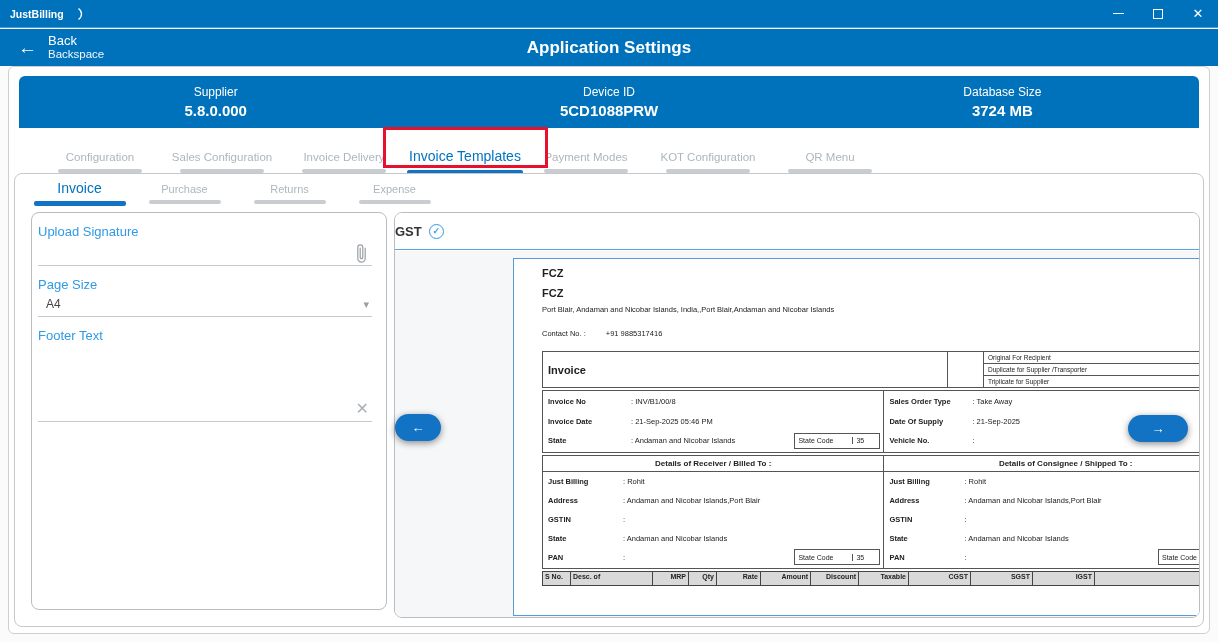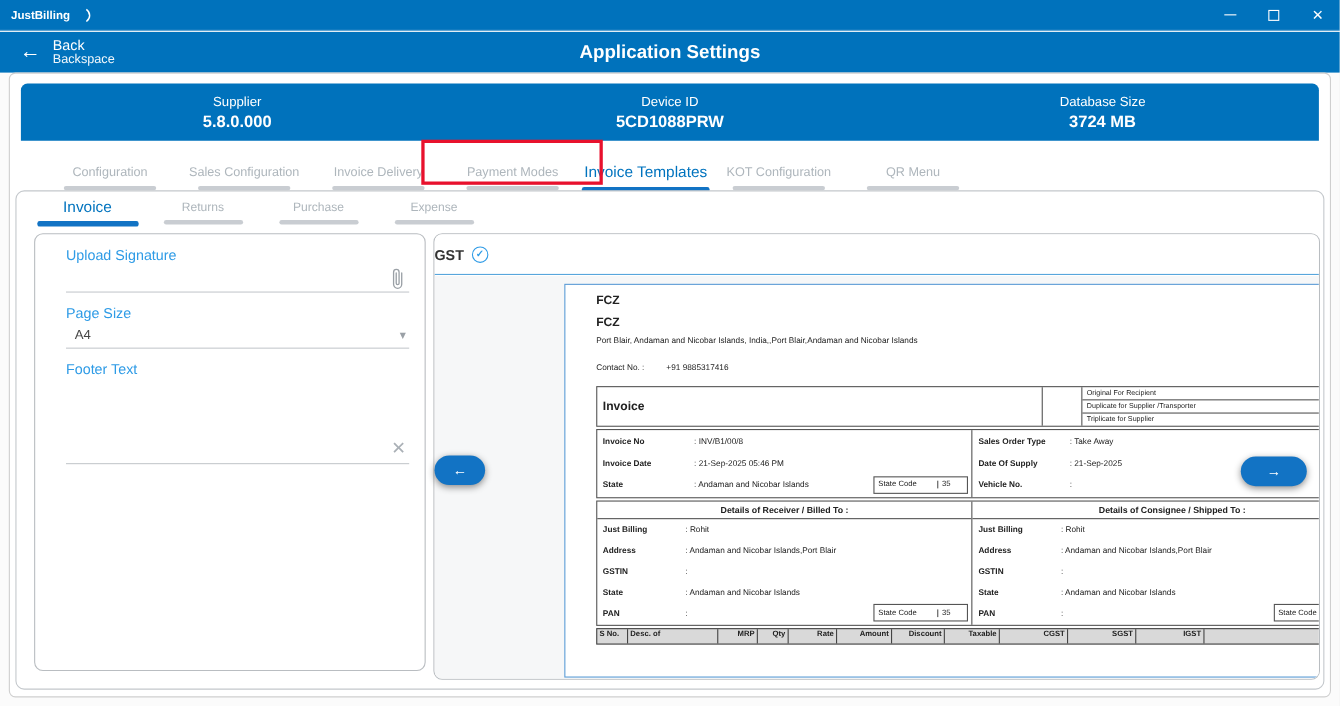--- a/index.html
+++ b/index.html
@@ -54,21 +54,21 @@
   .sub-container{position:absolute;left:5px;right:5px;top:106px;bottom:6px;border:1px solid #c4c8cc;border-radius:8px;background:#fff;}
   .subtab-row{position:absolute;left:12px;top:2px;height:34px;display:flex;}
   .subtab{width:105px;display:flex;flex-direction:column;align-items:center;justify-content:center;gap:5px;cursor:pointer;}
   .subtab-label{font-size:11px;color:var(--tab_inactive);}
   .subtab-bar{width:72px;height:4px;border-radius:2px;background:var(--bar_inactive);}
   .subtab.active .subtab-label{color:#0073BE;font-size:14px;}
   .subtab.active .subtab-bar{background:var(--active_bar);width:92px;height:5px;}
 
   
   .left-panel{position:absolute;left:16px;top:38px;width:356px;bottom:16px;border:1px solid #b9bdc1;border-radius:8px;background:#fff;}
-  .lp-field{margin:11px 14px 0 28px;}
+  .lp-field{margin:11px 14px 0 6px;}
   .lp-label{font-size:13px;color:var(--label_blue);}
   .lp-line{display:flex;align-items:flex-end;border-bottom:1px solid #c5c9cd;height:27px;padding:0 3px;}
   .lp-line.upload{justify-content:flex-end;}
   .lp-line.pagesize{justify-content:space-between;align-items:center;height:25px;}
   .lp-value{font-size:12px;color:#444;padding-left:5px;}
   .chev{color:#9aa0a6;font-size:11px;}
   .footer-box{height:79px;border-bottom:1px solid #c5c9cd;position:relative;}
   .clear-x{position:absolute;right:3px;bottom:4px;color:#aab0b6;font-size:16px;line-height:1;cursor:pointer;}
   .clip-icon{display:block;cursor:pointer;}
 
@@ -184,26 +184,26 @@
           <span class="tab-bar"></span>
       </div>
       <div class="tab">
         <span class="tab-label">Sales Configuration</span>
           <span class="tab-bar"></span>
       </div>
       <div class="tab">
         <span class="tab-label">Invoice Delivery</span>
           <span class="tab-bar"></span>
       </div>
-      <div class="tab">
-        <span class="tab-label">Payment Modes</span>
-          <span class="tab-bar"></span>
-      </div>
       <div class="tab active">
         <span class="tab-label">Invoice Templates</span>
+          <span class="tab-bar"></span>
+      </div>
+      <div class="tab">
+        <span class="tab-label">Payment Modes</span>
           <span class="tab-bar"></span>
       </div>
       <div class="tab">
         <span class="tab-label">KOT Configuration</span>
           <span class="tab-bar"></span>
       </div>
       <div class="tab">
         <span class="tab-label">QR Menu</span>
           <span class="tab-bar"></span>
       </div>
@@ -211,25 +211,25 @@
     <div class="red-box"></div>
 
     <div class="sub-container">
 
       <div class="subtab-row">
         <div class="subtab active">
           <span class="subtab-label">Invoice</span>
             <span class="subtab-bar"></span>
         </div>
         <div class="subtab">
+          <span class="subtab-label">Purchase</span>
+            <span class="subtab-bar"></span>
+        </div>
+        <div class="subtab">
           <span class="subtab-label">Returns</span>
-            <span class="subtab-bar"></span>
-        </div>
-        <div class="subtab">
-          <span class="subtab-label">Purchase</span>
             <span class="subtab-bar"></span>
         </div>
         <div class="subtab">
           <span class="subtab-label">Expense</span>
             <span class="subtab-bar"></span>
         </div>
       </div>
 
       <div class="left-panel">
         <div class="lp-field">

